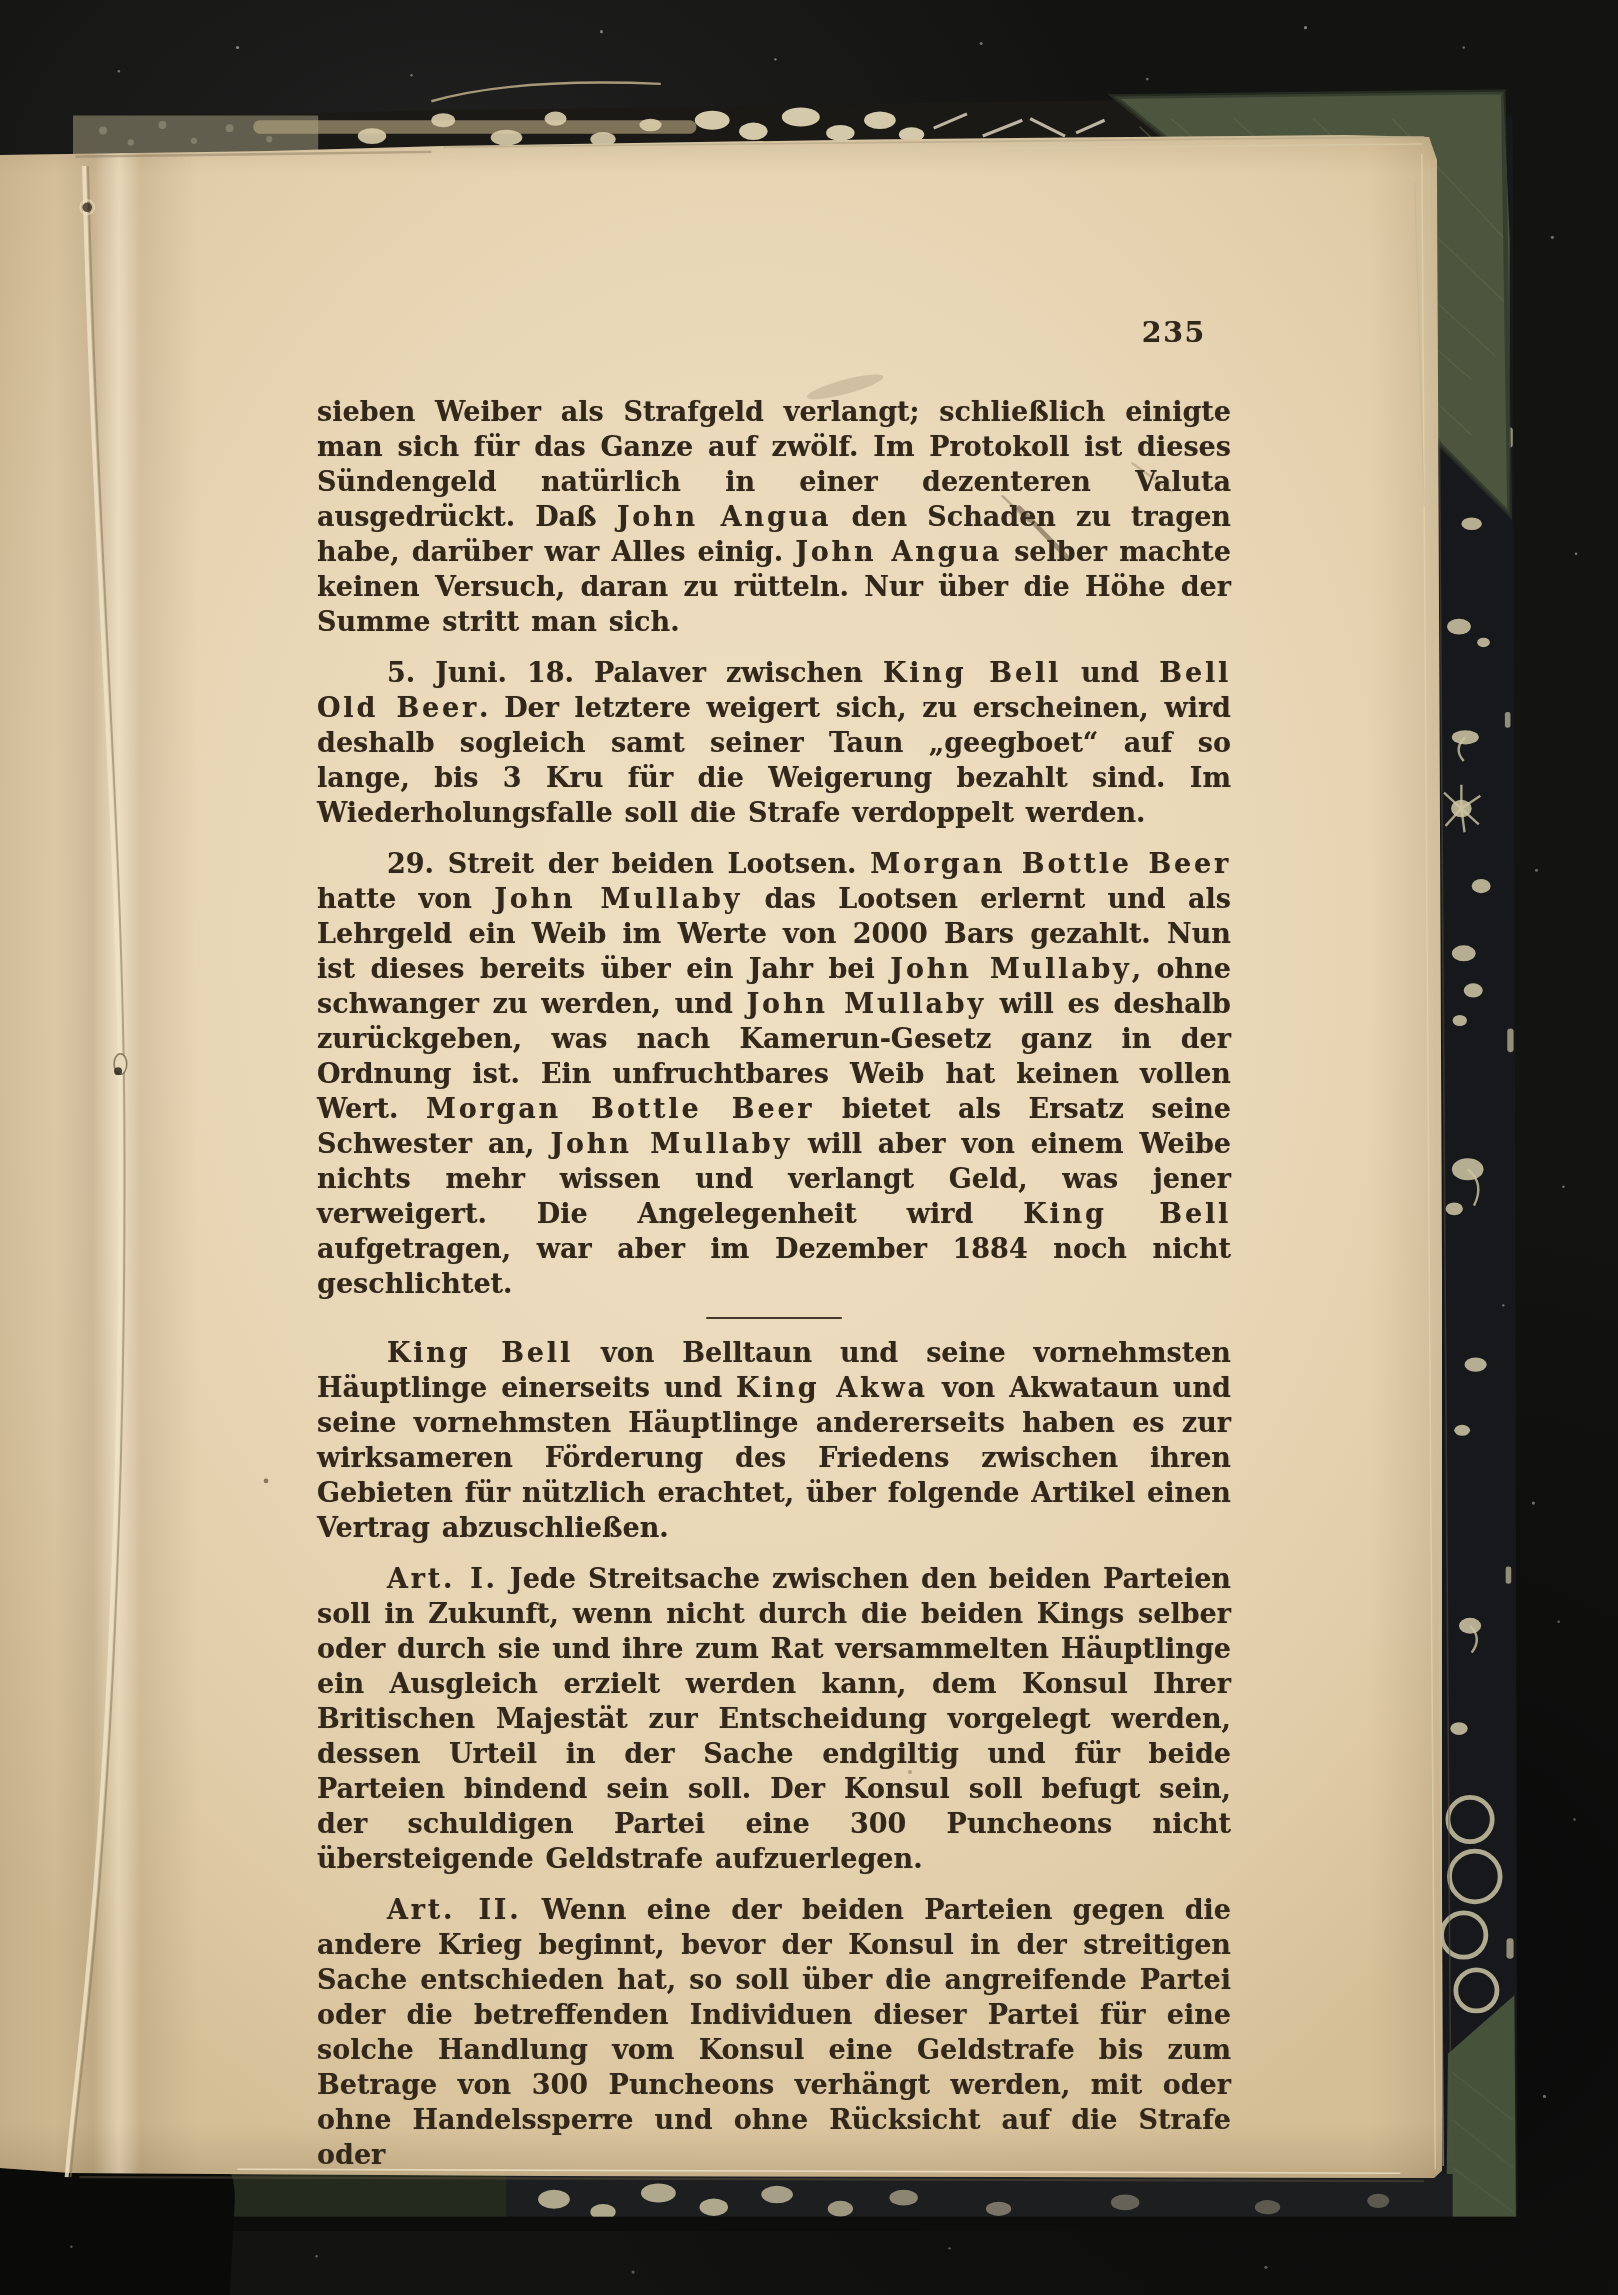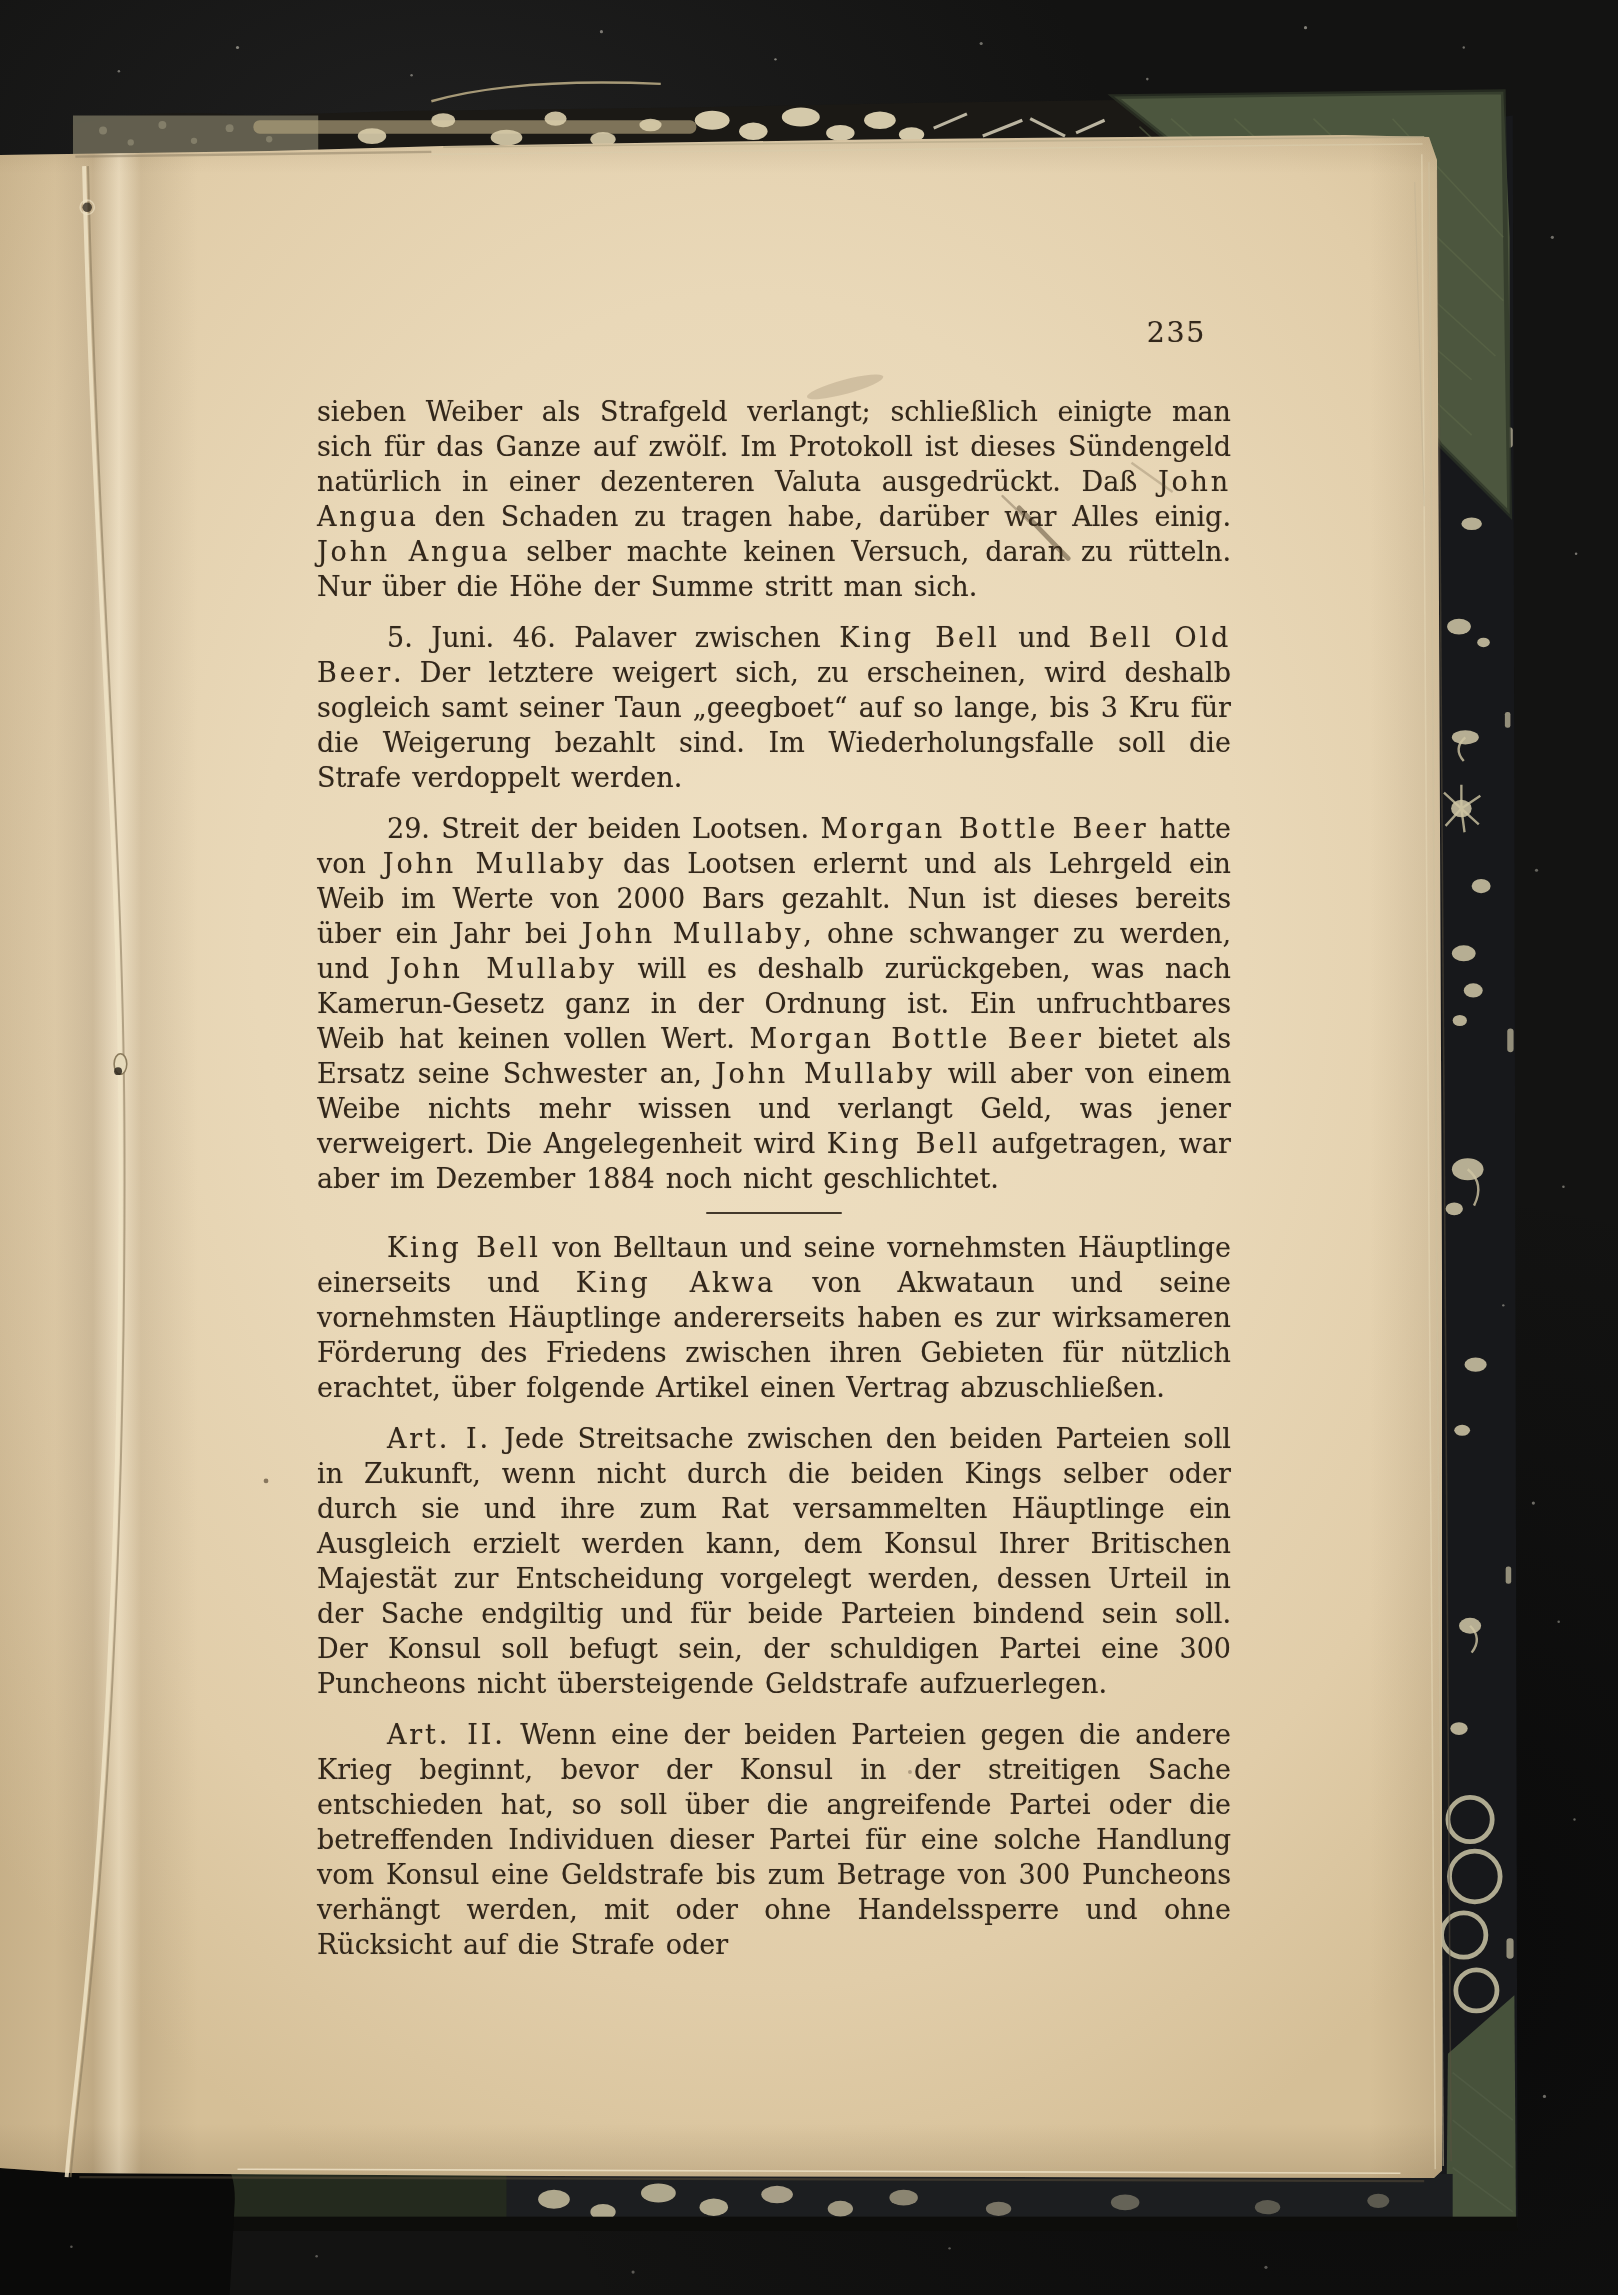--- a/index.html
+++ b/index.html
@@ -3,20 +3,21 @@
 <meta charset="utf-8">
 <style>
   html,body{margin:0;padding:0;background:#000;}
   .scene{
     position:relative;width:1619px;height:2295px;overflow:hidden;
     background:
       radial-gradient(ellipse 1108px 712px at 28% 8%, #202020 0%, rgba(32,32,32,0) 60%),
       radial-gradient(ellipse 1266px 1108px at 85% 85%, #0a0a0a 0%, rgba(10,10,10,0) 70%),
       #131312;
     font-family:"DejaVu Serif","Liberation Serif",serif;
+    font-weight:bold;
   }
   svg.layer{position:absolute;left:0;top:0;pointer-events:none;}
   
   .page{
     position:absolute;left:0;top:111px;width:1442px;height:2075px;
     clip-path:polygon(0 44px,269px 40px,443px 35px,870px 28.5px,1345px 24px,1429px 26px,1437px 49px,
                       1446px 2056px,1434px 2067px,554px 2065px,71px 2062px,0 2057px);
     background:
       linear-gradient(90deg, rgba(120,95,60,.16) 0px, rgba(120,95,60,.08) 55px,
         rgba(60,40,20,.14) 93px, rgba(255,252,240,.26) 119px, rgba(90,70,45,.12) 141px,
@@ -203,21 +204,21 @@
         <circle cx="90" cy="2840" r="1.6" opacity="0.4"></circle>
     </g>
   </svg>
 
   <div class="page">
     <div class="text-block">
       <p class="pagenum">235</p>
 
       <div>
           <p class="para"><span>sieben Weiber als Strafgeld verlangt; schließlich einigte man sich für das Ganze auf zwölf. Im Protokoll ist dieses Sündengeld natürlich in einer dezenteren Valuta ausgedrückt. Daß </span><span class="sperr">John Angua</span><span> den Schaden zu tragen habe, darüber war Alles einig. </span><span class="sperr">John Angua</span><span> selber machte keinen Versuch, daran zu rütteln. Nur über die Höhe der Summe stritt man sich.</span></p>
-          <p class="para indent"><span>5. Juni. 46. Palaver zwischen </span><span class="sperr">King Bell</span><span> und </span><span class="sperr">Bell Old Beer</span><span>. Der letztere weigert sich, zu erscheinen, wird deshalb sogleich samt seiner Taun „geegboet“ auf so lange, bis 3 Kru für die Weigerung bezahlt sind. Im Wiederholungsfalle soll die Strafe verdoppelt werden.</span></p>
+          <p class="para indent"><span>5. Juni. 18. Palaver zwischen </span><span class="sperr">King Bell</span><span> und </span><span class="sperr">Bell Old Beer</span><span>. Der letztere weigert sich, zu erscheinen, wird deshalb sogleich samt seiner Taun „geegboet“ auf so lange, bis 3 Kru für die Weigerung bezahlt sind. Im Wiederholungsfalle soll die Strafe verdoppelt werden.</span></p>
           <p class="para indent"><span>29. Streit der beiden Lootsen. </span><span class="sperr">Morgan Bottle Beer</span><span> hatte von </span><span class="sperr">John Mullaby</span><span> das Lootsen erlernt und als Lehrgeld ein Weib im Werte von 2000 Bars gezahlt. Nun ist dieses bereits über ein Jahr bei </span><span class="sperr">John Mullaby</span><span>, ohne schwanger zu werden, und </span><span class="sperr">John Mullaby</span><span> will es deshalb zurückgeben, was nach Kamerun-Gesetz ganz in der Ordnung ist. Ein unfruchtbares Weib hat keinen vollen Wert. </span><span class="sperr">Morgan Bottle Beer</span><span> bietet als Ersatz seine Schwester an, </span><span class="sperr">John Mullaby</span><span> will aber von einem Weibe nichts mehr wissen und verlangt Geld, was jener verweigert. Die Angelegenheit wird </span><span class="sperr">King Bell</span><span> aufgetragen, war aber im Dezember 1884 noch nicht geschlichtet.</span></p>
         </div>
 
       <div class="divider"></div>
 
 
       <div>
           <p class="para indent"><span class="sperr">King Bell</span><span> von Belltaun und seine vornehmsten Häuptlinge einerseits und </span><span class="sperr">King Akwa</span><span> von Akwataun und seine vornehmsten Häuptlinge andererseits haben es zur wirksameren Förderung des Friedens zwischen ihren Gebieten für nützlich erachtet, über folgende Artikel einen Vertrag abzuschließen.</span></p>
           <p class="para indent"><span class="sperr">Art. I.</span><span> Jede Streitsache zwischen den beiden Parteien soll in Zukunft, wenn nicht durch die beiden Kings selber oder durch sie und ihre zum Rat versammelten Häuptlinge ein Ausgleich erzielt werden kann, dem Konsul Ihrer Britischen Majestät zur Entscheidung vorgelegt werden, dessen Urteil in der Sache endgiltig und für beide Parteien bindend sein soll. Der Konsul soll befugt sein, der schuldigen Partei eine 300 Puncheons nicht übersteigende Geldstrafe aufzuerlegen.</span></p>
           <p class="para indent"><span class="sperr">Art. II.</span><span> Wenn eine der beiden Parteien gegen die andere Krieg beginnt, bevor der Konsul in der streitigen Sache entschieden hat, so soll über die angreifende Partei oder die betreffenden Individuen dieser Partei für eine solche Handlung vom Konsul eine Geldstrafe bis zum Betrage von 300 Puncheons verhängt werden, mit oder ohne Handelssperre und ohne Rücksicht auf die Strafe oder</span></p>

